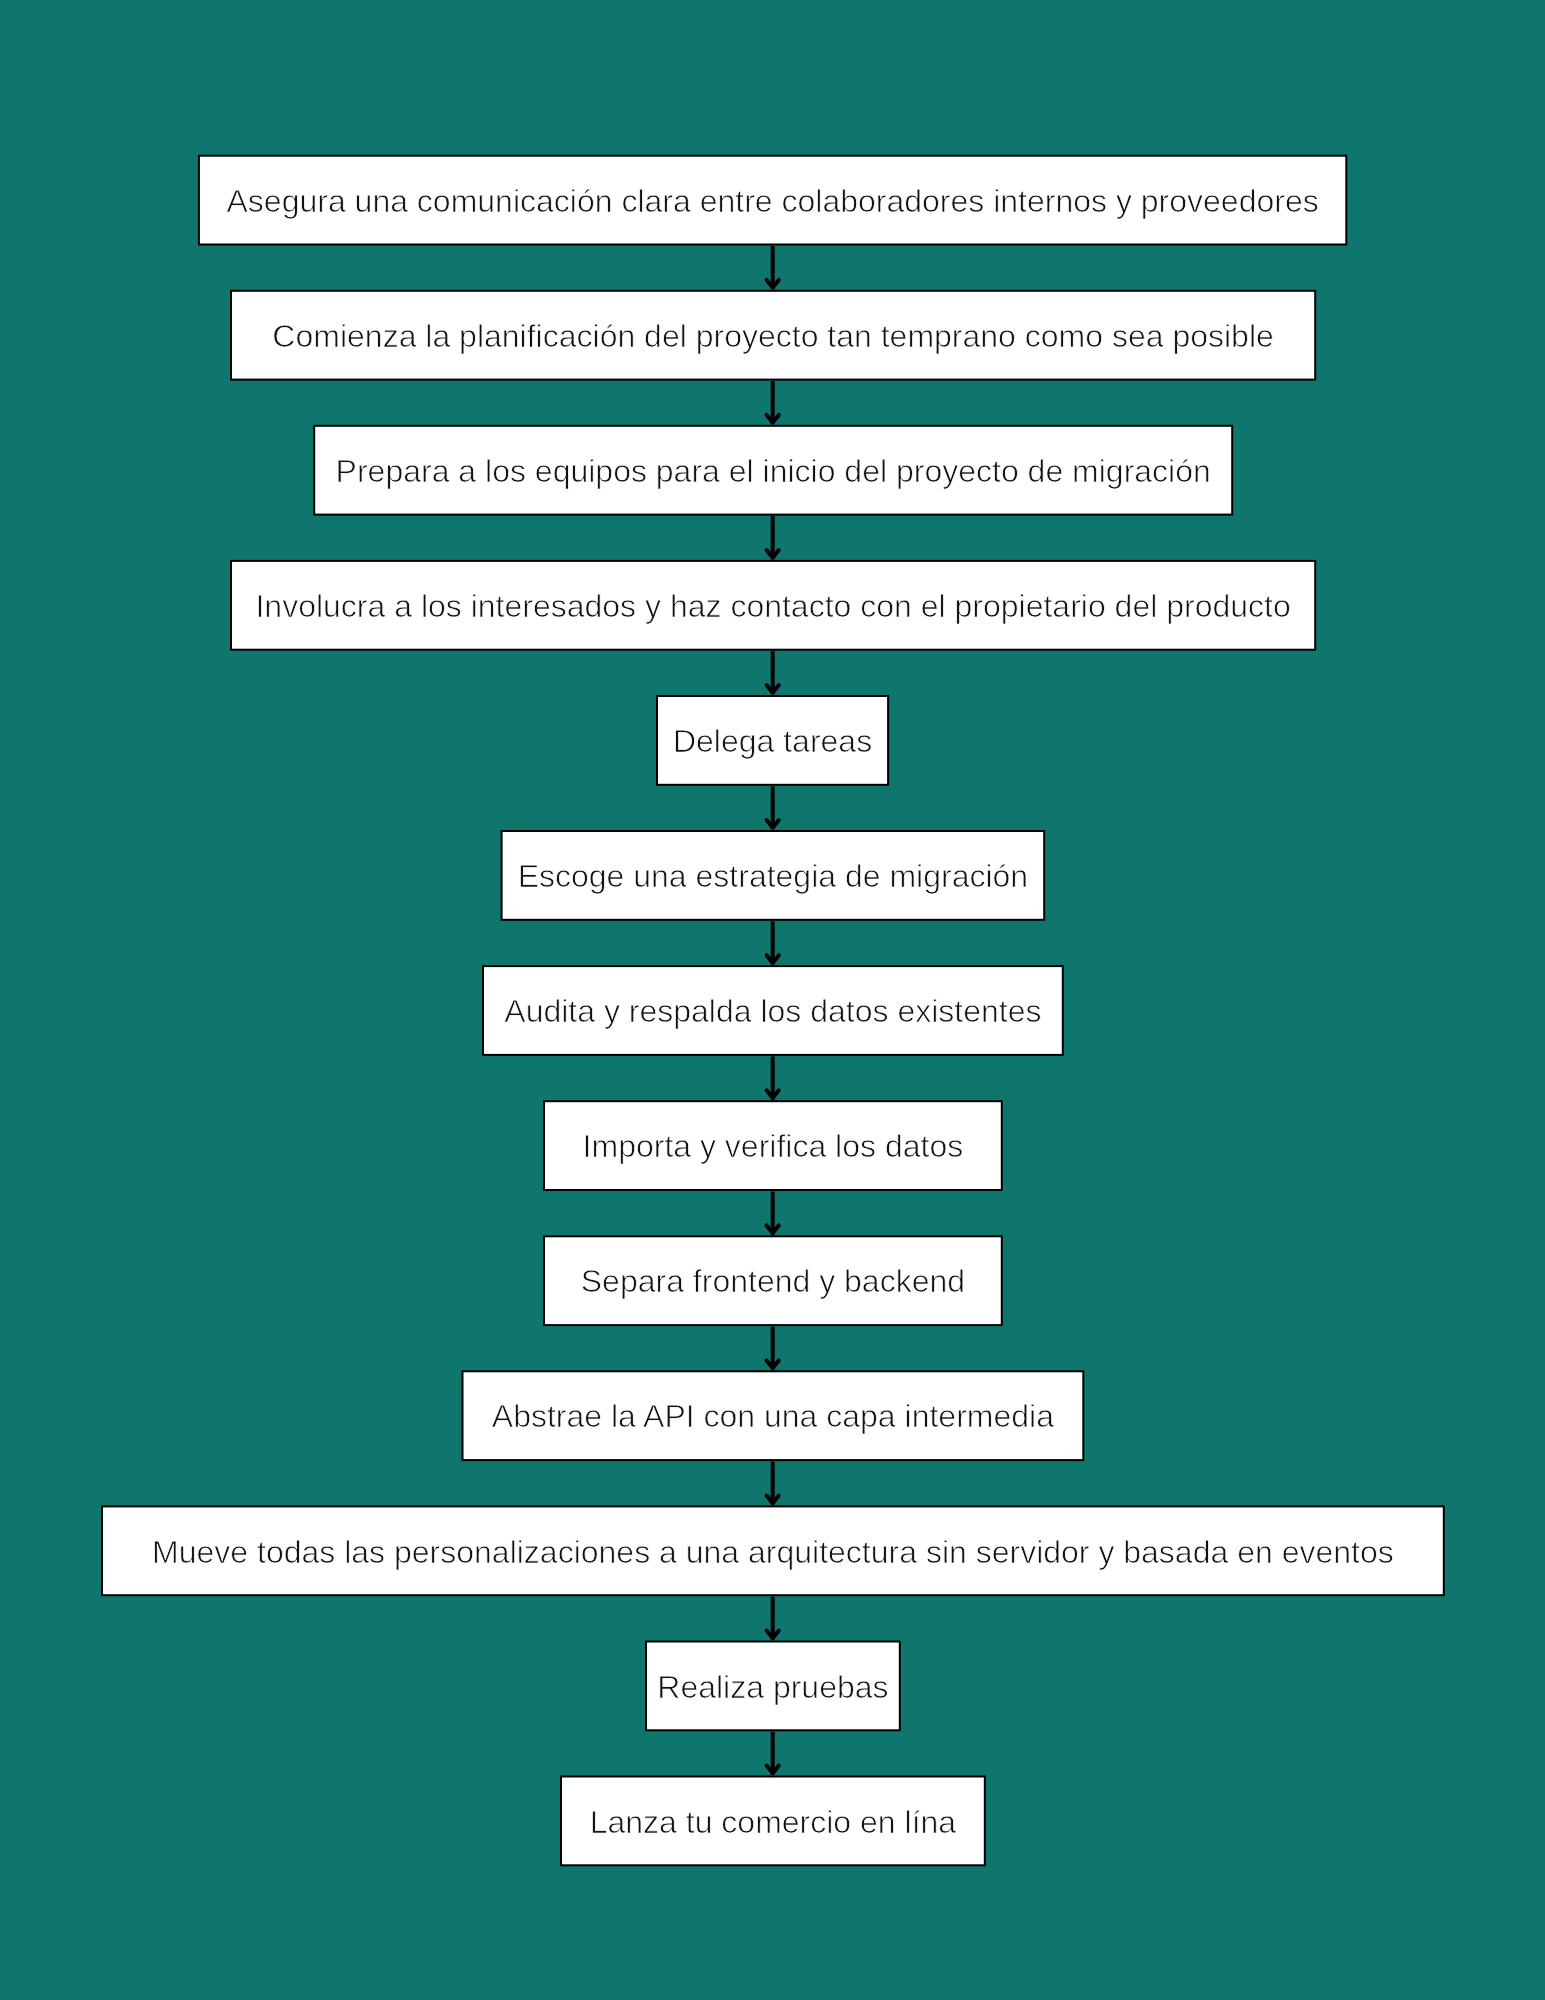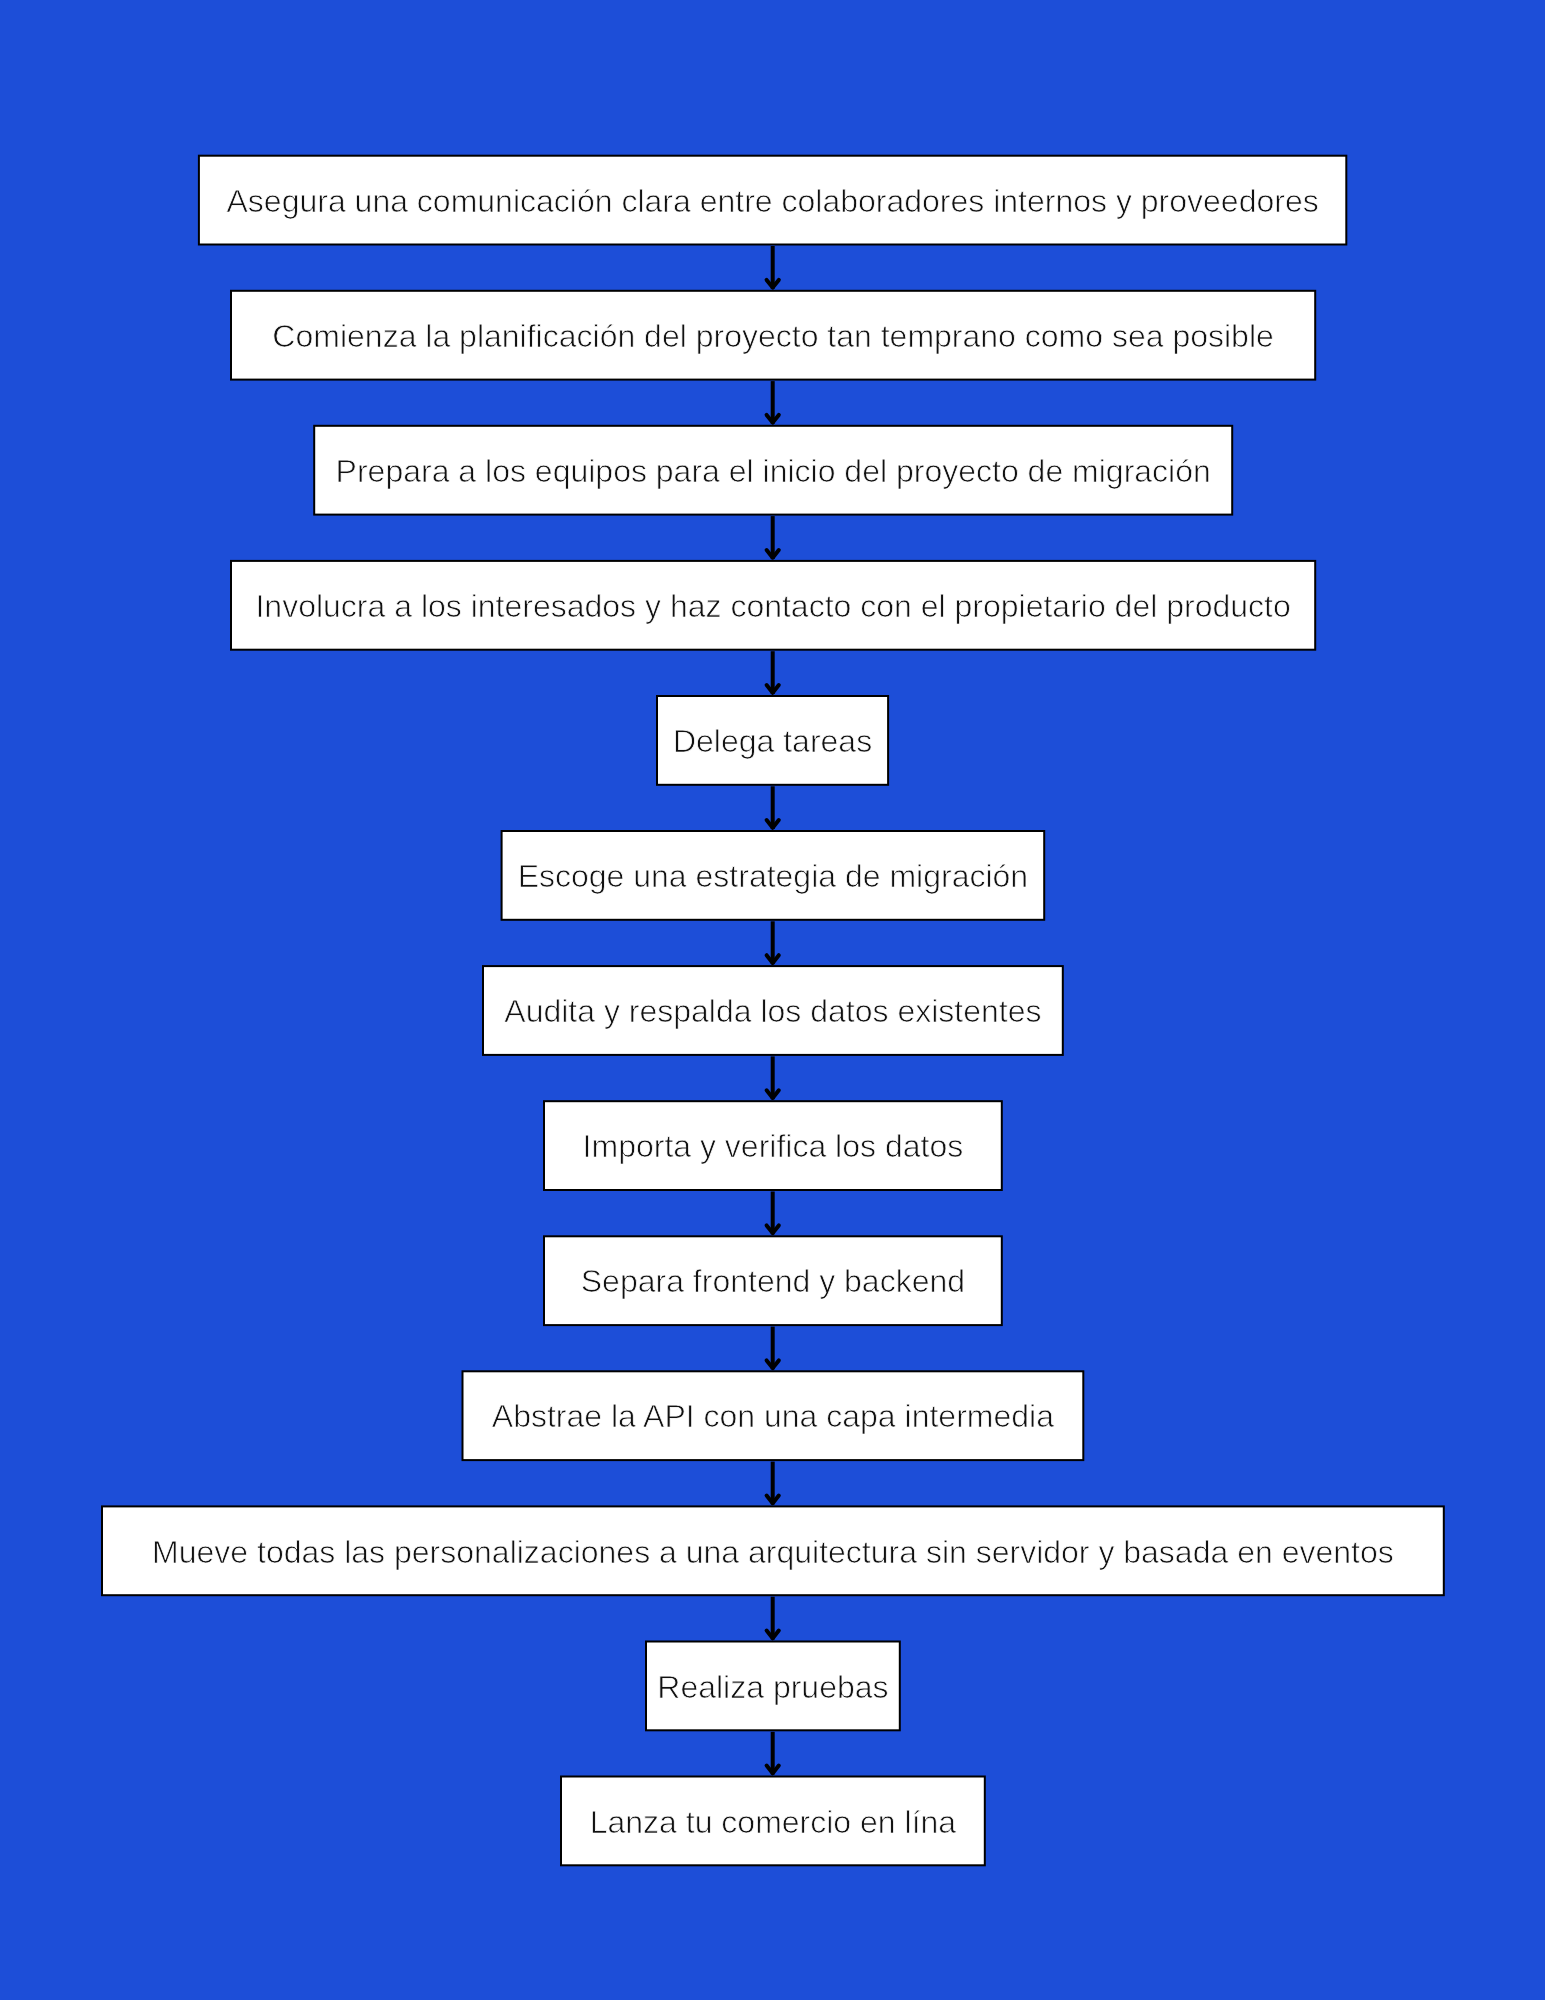--- a/index.html
+++ b/index.html
@@ -5,21 +5,21 @@
 <style>
   html, body {
     margin: 0;
     padding: 0;
     background: #ffffff;
   }
   #page {
     position: relative;
     width: 1545px;
     height: 2000px;
-    background: #1d4ed8;
+    background: #0f766e;
     overflow: hidden;
     font-family: "Liberation Sans", sans-serif;
   }
   #diagram {
     position: absolute;
     left: 0;
     top: 0;
     width: 1545px;
     height: 2000px;
     transform: translateZ(0);

